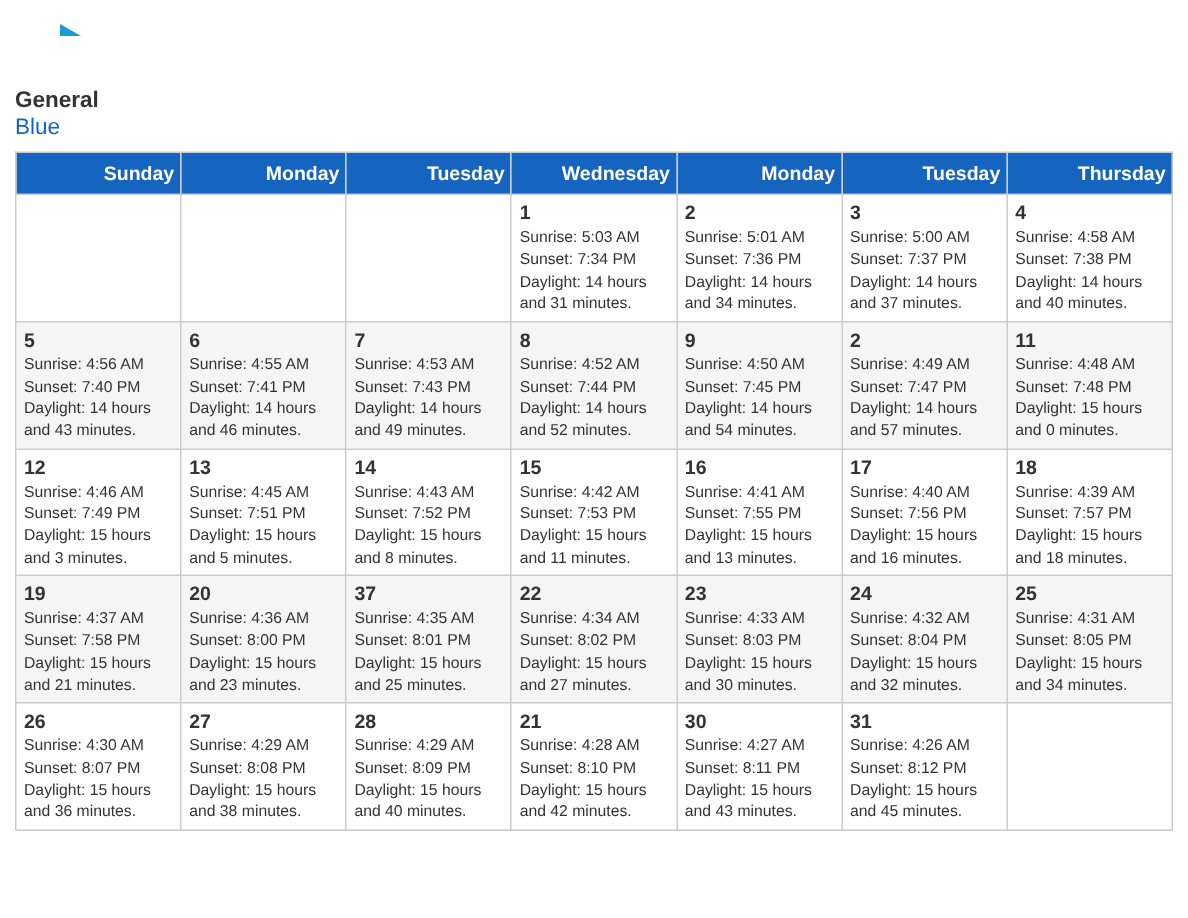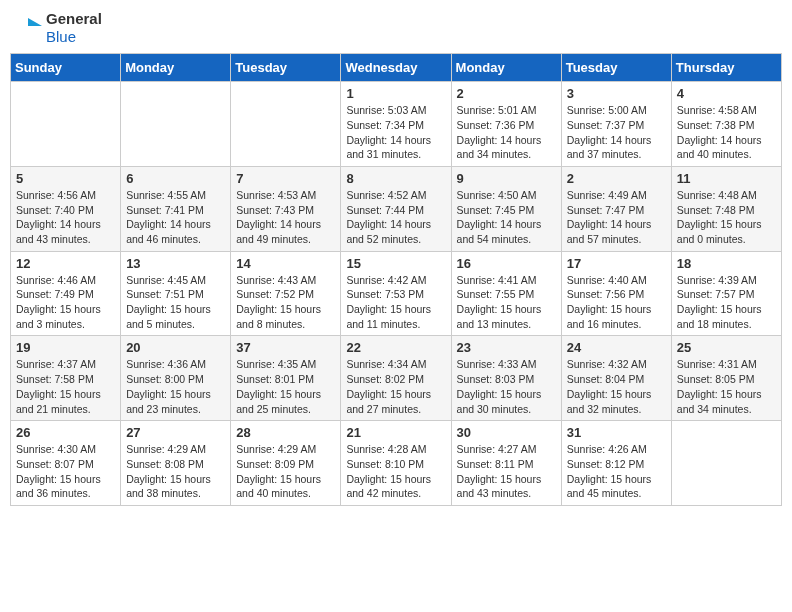--- a/index.html
+++ b/index.html
@@ -12,21 +12,22 @@
     }
     .header {
       display: flex;
       justify-content: space-between;
       align-items: flex-start;
       margin-bottom: 8px;
     }
     .logo {
       display: flex;
       align-items: center;
-      gap: 4px;
+      gap: 16px;
+      flex-direction: column;
     }
     .title-block {
       text-align: right;
     }
     .month-title {
       font-size: 36px;
       font-weight: bold;
       color: #333;
     }
     .subtitle {
@@ -37,21 +38,21 @@
     .calendar {
       width: 100%;
       border-collapse: collapse;
     }
     .calendar th {
       background-color: #1565c0;
       color: #fff;
       font-size: 13px;
       font-weight: bold;
       padding: 6px 4px;
-      text-align: left;
+      text-align: right;
       border: 1px solid #ccc;
     }
     .calendar td {
       border: 1px solid #ccc;
       vertical-align: top;
       padding: 4px 5px;
       font-size: 11px;
       color: #333;
       width: calc(100% / 7);
       background: #fff;

